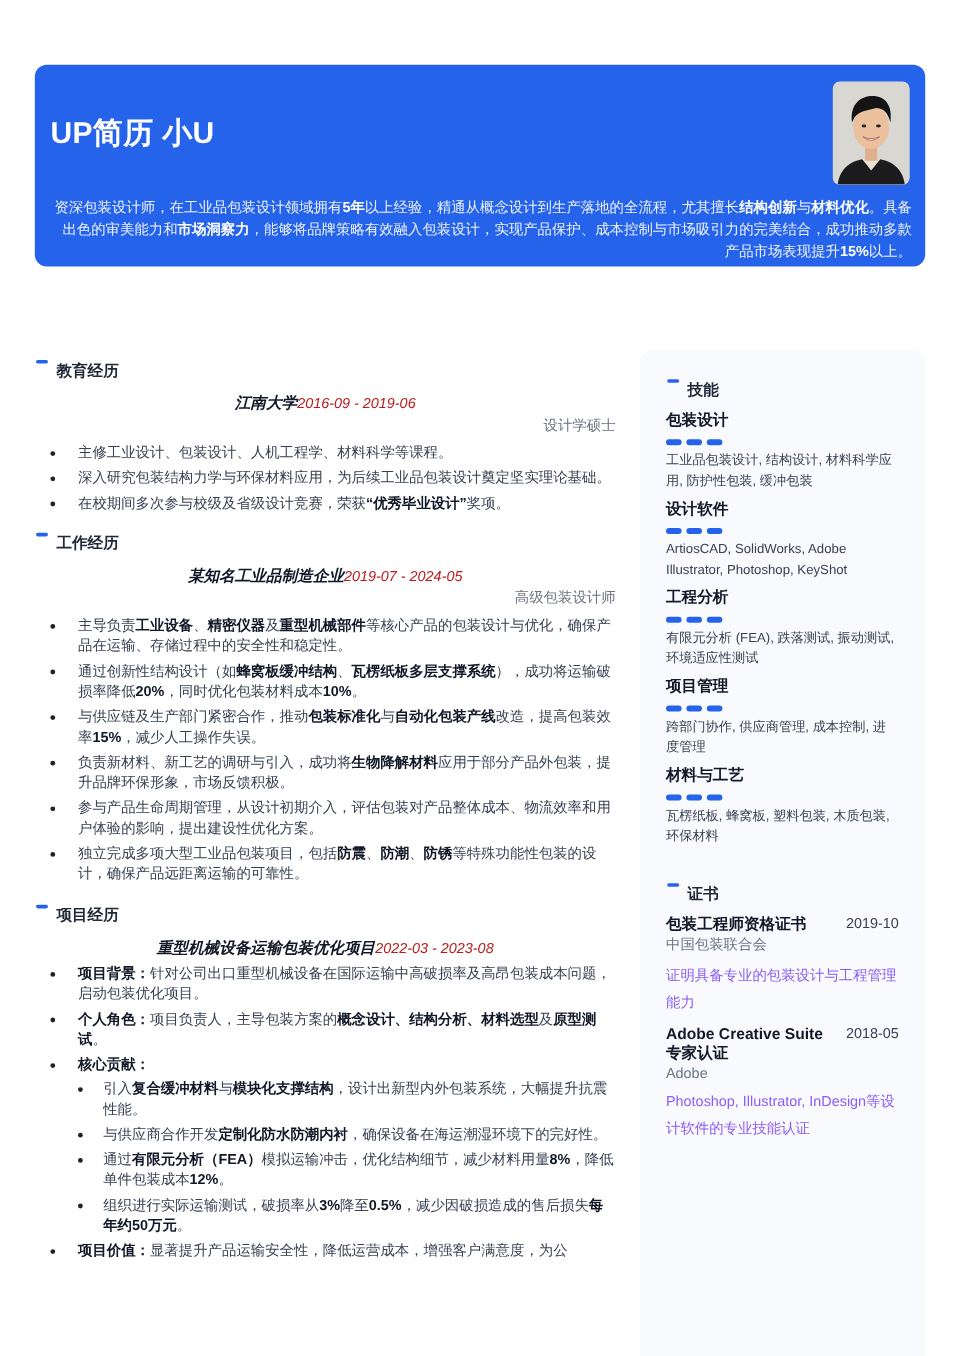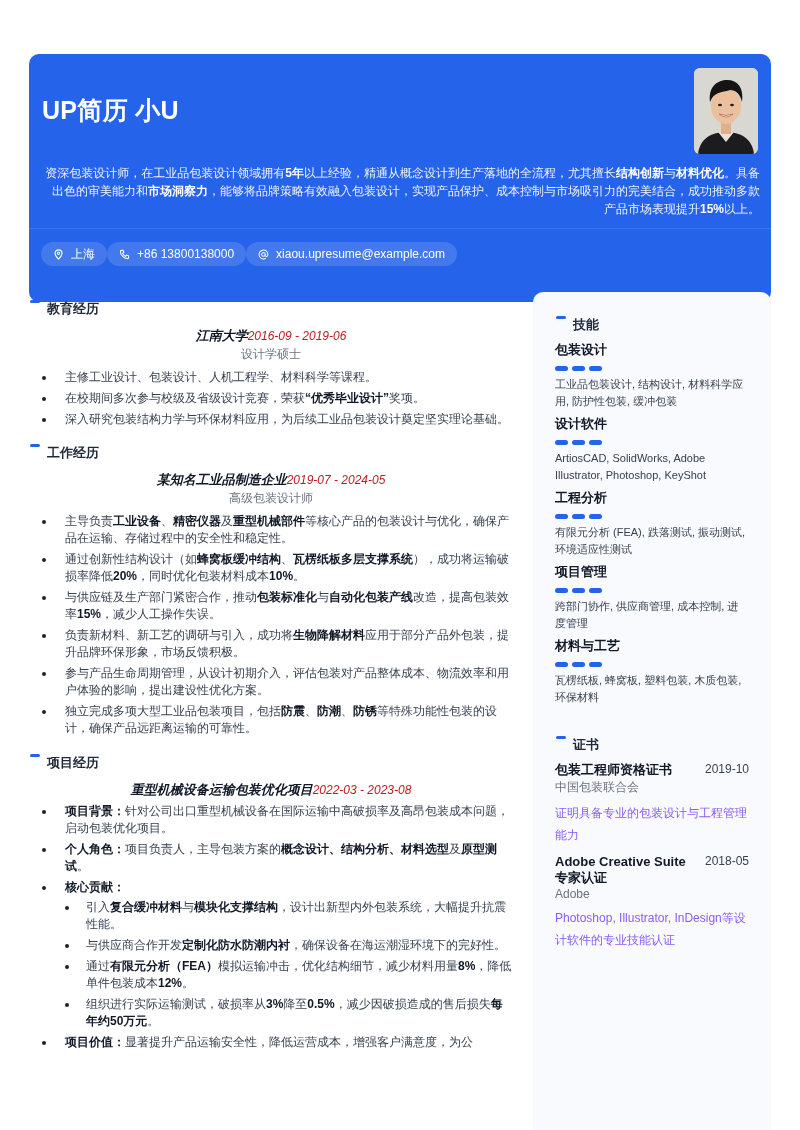--- a/index.html
+++ b/index.html
@@ -1,20 +1,20 @@
 <!DOCTYPE html>
 <html><head>
 <meta charset="utf-8">
 <style>
   * { box-sizing: border-box; margin: 0; padding: 0; }
   html, body { width: 800px; height: 1130px; overflow: hidden; background: #ffffff; }
   body { font-family: "Liberation Sans", "DejaVu Sans", sans-serif; color: #222; position: relative; }
 
   .header {
-    position: absolute; left: 29px; top: 54px; width: 742px; height: 248px;
+    position: absolute; left: 29px; top: 54px; width: 742px; height: 168px;
     background: #2563eb; border-radius: 10px; color: #fff;
   }
   .header .name {
     position: absolute; left: 13px; top: 40px; font-size: 25px; font-weight: 700; letter-spacing: 0.3px;
   }
   .header .photo {
     position: absolute; left: 665px; top: 14px; width: 64px; height: 86px; border-radius: 6px;
     background: #d8d6d1; overflow: hidden;
   }
   .header .summary {
@@ -30,21 +30,21 @@
     display: flex; align-items: center; padding: 0 12px; font-size: 12px; color: #fff; gap: 7px;
   }
   .chip svg { width: 11px; height: 11px; }
 
   .main { position: absolute; left: 29px; top: 300px; width: 484px; }
   .section-title { display: flex; align-items: flex-start; font-size: 13px; font-weight: 700; color: #1f2937; height: 20px; }
   .section-title .bar { width: 10px; height: 3px; background: #2563eb; border-radius: 2px; margin-right: 7px; margin-left: 1px; }
   .entry-head { display: flex; justify-content: center; align-items: baseline; margin-top: 6px; font-style: italic; }
   .entry-title { font-size: 13px; font-weight: 700; color: #111827; }
   .entry-date { font-size: 12px; color: #b91c1c; }
-  .entry-sub { display: flex; justify-content: center; font-size: 12px; color: #6b7280; margin-top: 1px; }
+  .entry-sub { display: flex; justify-content: flex-end; font-size: 12px; color: #6b7280; margin-top: 1px; }
   ul.bullets { list-style: none; margin-top: 6px; }
   ul.bullets > li { position: relative; padding-left: 36px; font-size: 12px; line-height: 17px; color: #374151; margin-bottom: 4px; }
   ul.bullets > li::before { content: ""; position: absolute; left: 13px; top: 7px; width: 4px; height: 4px; border-radius: 50%; background: #222; }
   ul.bullets b { color: #111827; font-weight: 700; }
   ul.sub { list-style: none; margin-top: 3px; }
   ul.sub > li { position: relative; padding-left: 21px; font-size: 12px; line-height: 17px; color: #374151; margin-bottom: 4px; }
   ul.sub > li::before { content: ""; position: absolute; left: 0px; top: 7px; width: 4px; height: 4px; border-radius: 50%; background: #222; }
   ul.sub b { color: #111827; font-weight: 700; }
 
   .sidebar {
@@ -115,22 +115,22 @@
     <div class="entry-head" style="margin-top:7px">
       <span class="entry-title">江南大学</span>
       <span class="entry-date">2016-09 - 2019-06</span>
     </div>
     <div class="entry-sub">
       <span>设计学</span>
       <span>硕士</span>
     </div>
     <ul class="bullets" id="edu-list">
         <li><span>主修工业设计、包装设计、人机工程学、材料科学等课程。</span></li>
+        <li><span>深入研究包装结构力学与环保材料应用，为后续工业品包装设计奠定坚实理论基础。</span></li>
         <li><span>在校期间多次参与校级及省级设计竞赛，荣获</span><b>“优秀毕业设计”</b><span>奖项。</span></li>
-        <li><span>深入研究包装结构力学与环保材料应用，为后续工业品包装设计奠定坚实理论基础。</span></li>
       </ul>
   </div>
 
   <div style="margin-top:16px">
     <div class="section-title">
       <span class="bar"></span>
       <span>工作经历</span>
     </div>
     <div class="entry-head" style="margin-top:7px">
       <span class="entry-title">某知名工业品制造企业</span>

